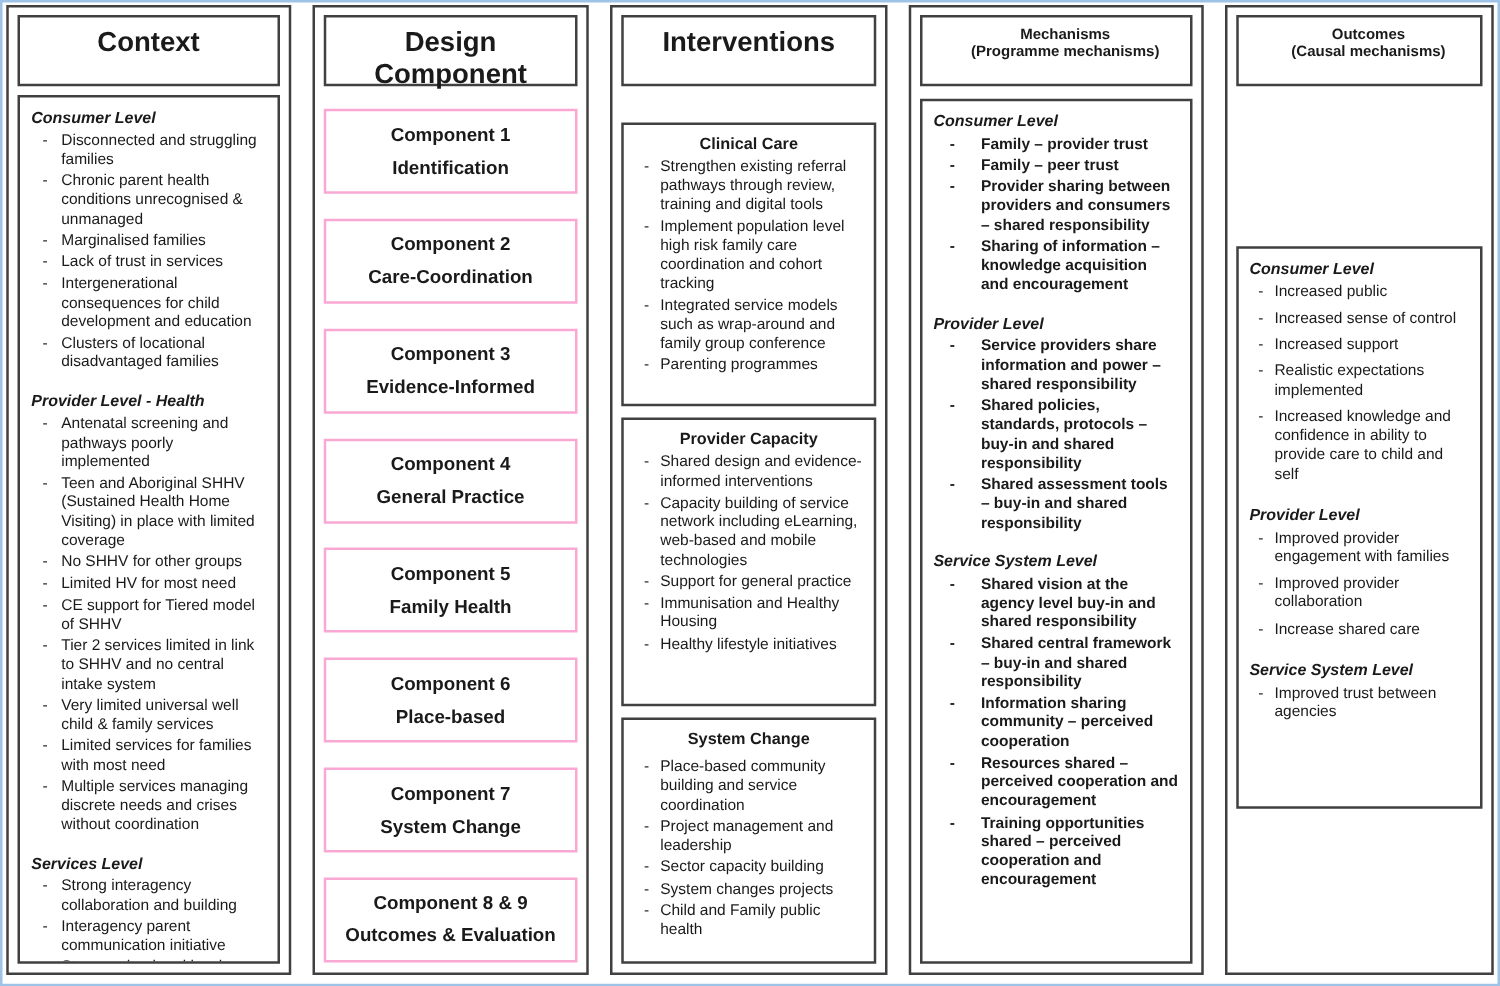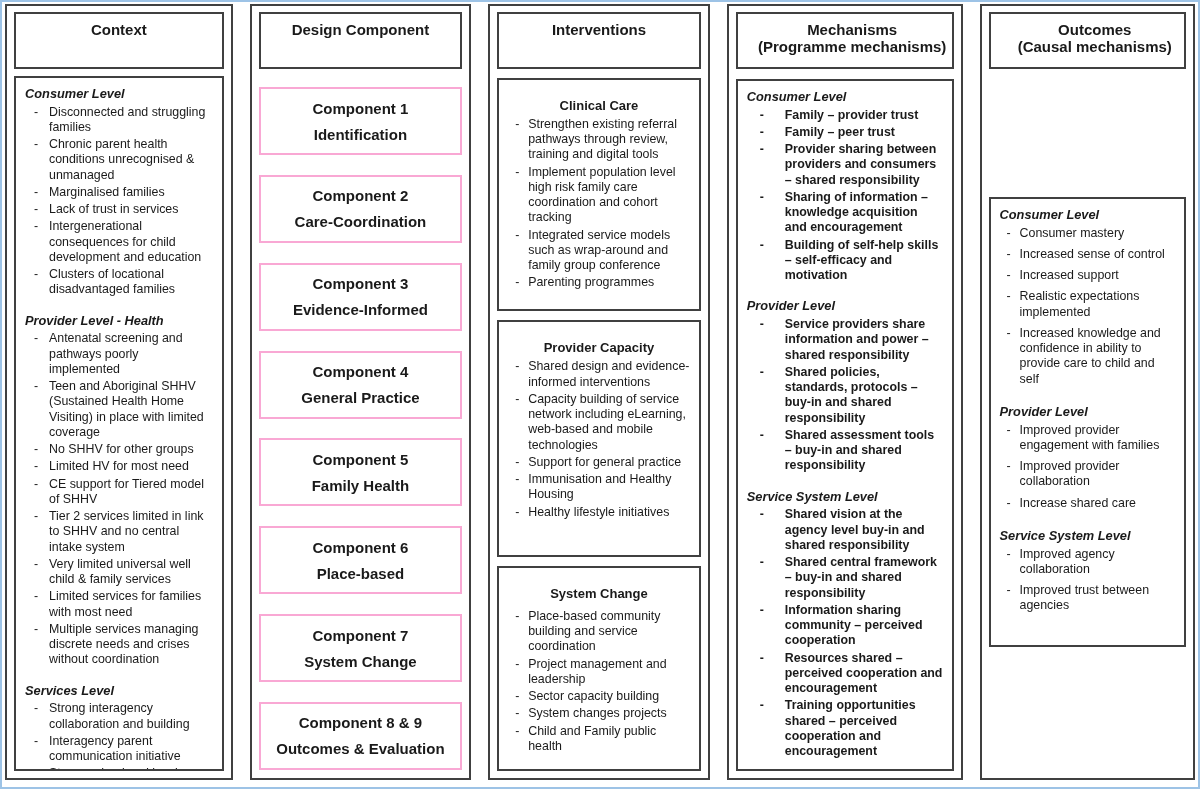--- a/index.html
+++ b/index.html
@@ -24,34 +24,34 @@
   .column {
     border: 2px solid #404040;
     background: #ffffff;
     display: flex;
     flex-direction: column;
     padding: 6px 7px 7px 7px;
     min-width: 0;
   }
   .col-context       { flex: 1.03; }
   .col-design        { flex: 1.00; }
-  .col-interventions { flex: 1.00; }
+  .col-interventions { flex: 1.00; gap: 20px; }
   .col-mechanisms    { flex: 1.07; }
   .col-outcomes      { flex: 0.97; }
 
   .header-box {
     border: 2px solid #404040;
     height: 57px;
     flex: 0 0 57px;
     text-align: center;
     padding-top: 7px;
     line-height: 1.15;
   }
-  .header-title { font-weight: bold; font-size: 15px; }
-  .header-title.two-line { font-size: 15px; display: block; margin-left: 15px; }
+  .header-title { font-weight: bold; font-size: 22px; }
+  .header-title.two-line { font-size: 12px; display: block; margin-left: 15px; }
 
   .col-body {
     flex: 1;
     display: flex;
     flex-direction: column;
     min-height: 0;
   }
 
   .content-box {
     border: 2px solid #404040;
@@ -103,21 +103,21 @@
     gap: 11px;
     text-align: center;
     padding: 4px;
   }
   .component-line { font-weight: bold; font-size: 15px; line-height: 1; }
 
   
   .col-interventions .col-body { margin-top: 9px; gap: 9px; }
   .int-box {
     border: 2px solid #404040;
-    padding: 18px 9px;
+    padding: 7px 9px;
     font-size: 12.4px;
     line-height: 1.23;
     overflow: hidden;
   }
   .int-box-1 { flex: 1.17; }
   .int-box-2 { flex: 1.19; }
   .int-box-3 { flex: 1.00; }
   .int-heading {
     font-weight: bold;
     font-size: 13px;
@@ -266,21 +266,20 @@
       </div>
       <div class="col-body">
         <div class="content-box fill">
           <div class="section">
             <div class="section-heading">Consumer Level</div>
             <ul class="bullets">
                 <li>Family – provider trust</li>
                 <li>Family – peer trust</li>
                 <li>Provider sharing between providers and consumers – shared responsibility</li>
                 <li>Sharing of information – knowledge acquisition and encouragement</li>
-                <li>Building of self-help skills – self-efficacy and motivation</li>
               </ul>
           </div>
           <div class="section">
             <div class="section-heading">Provider Level</div>
             <ul class="bullets">
                 <li>Service providers share information and power – shared responsibility</li>
                 <li>Shared policies, standards, protocols – buy-in and shared responsibility</li>
                 <li>Shared assessment tools – buy-in and shared responsibility</li>
               </ul>
           </div>
@@ -302,39 +301,38 @@
       <div class="header-box">
         <span class="header-title two-line">Outcomes</span>
         <span class="header-title two-line">(Causal mechanisms)</span>
       </div>
       <div class="col-body">
         <div class="spacer"></div>
         <div class="content-box">
           <div class="section">
             <div class="section-heading">Consumer Level</div>
             <ul class="bullets">
-                <li>Consumer mastery</li>
+                <li>Increased public</li>
                 <li>Increased sense of control</li>
                 <li>Increased support</li>
                 <li>Realistic expectations implemented</li>
                 <li>Increased knowledge and confidence in ability to provide care to child and self</li>
               </ul>
           </div>
           <div class="section">
             <div class="section-heading">Provider Level</div>
             <ul class="bullets">
                 <li>Improved provider engagement with families</li>
                 <li>Improved provider collaboration</li>
                 <li>Increase shared care</li>
               </ul>
           </div>
           <div class="section">
             <div class="section-heading">Service System Level</div>
             <ul class="bullets">
-                <li>Improved agency collaboration</li>
                 <li>Improved trust between agencies</li>
               </ul>
           </div>
         </div>
       </div>
     </div>
 
   </div>
 </div>
 

